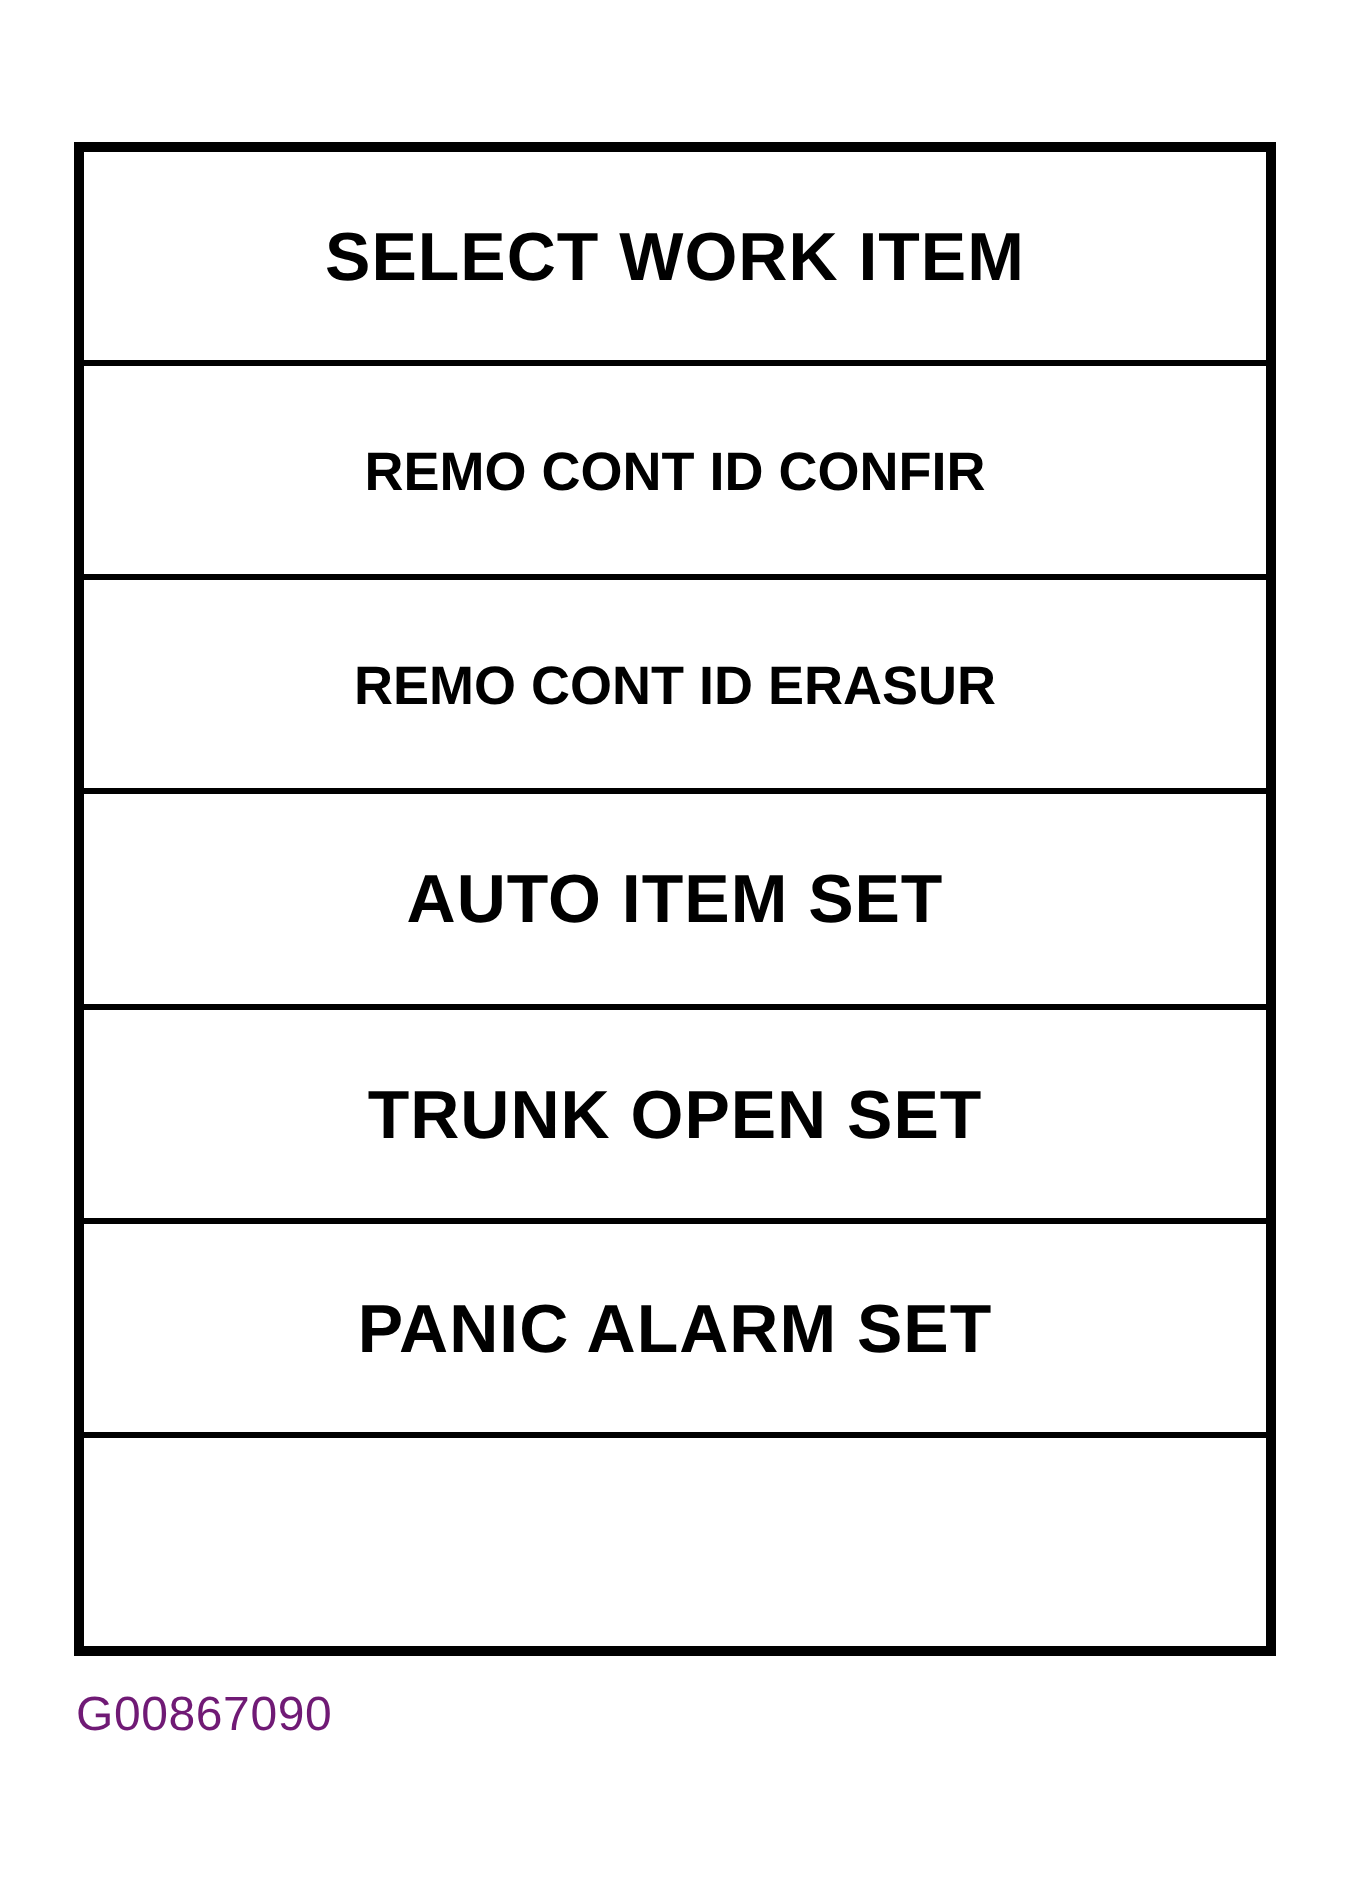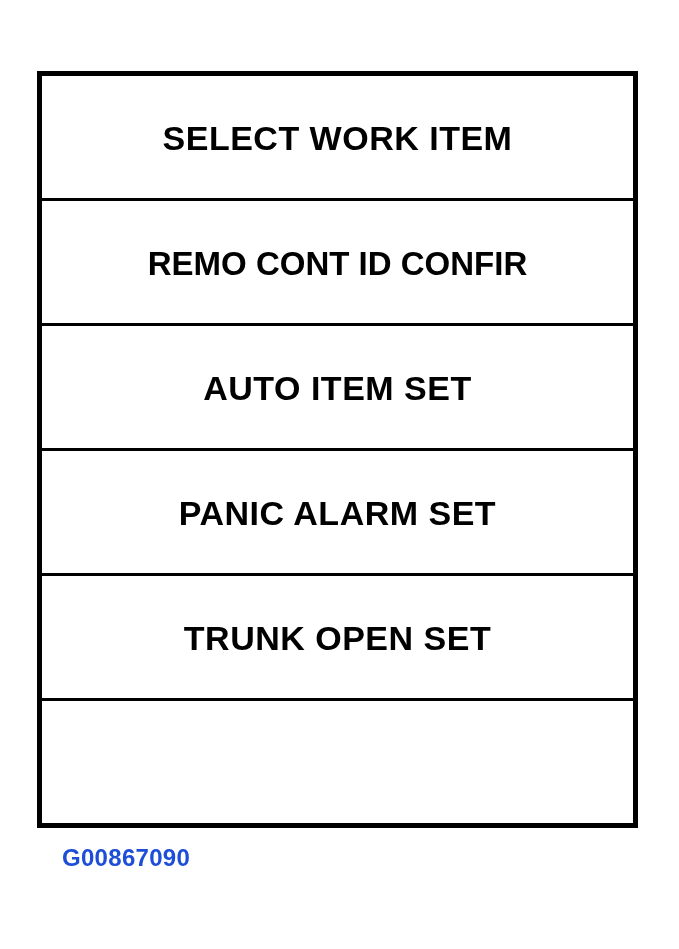--- a/index.html
+++ b/index.html
@@ -64,65 +64,67 @@
     color: #000000;
     white-space: nowrap;
     text-align: center;
     
     transform: translateY(1px);
   }
 
   
   .menu-row-label.wide {
     letter-spacing: 0px;
-    font-size: 33px;
+    font-size: 27px;
   }
 
   
   .figure-caption {
     position: absolute;
     left: 38px;
     top: 846px;
     font-family: "Liberation Sans", sans-serif;
-    font-weight: bold;
+    font-weight: normal;
     font-size: 24px;
     line-height: 1;
-    color: #1d4ed8;
+    color: #701a75;
     letter-spacing: 0.3px;
     white-space: nowrap;
-    margin-left: 24px;
   }
 </style>
 </head>
 <body>
 
 <div id="figure-root">
 
   <div class="menu-panel">
 
     <div class="menu-row">
       <span class="menu-row-label">SELECT WORK ITEM</span>
     </div>
 
     <div class="menu-row">
       <span class="menu-row-label wide">REMO CONT ID CONFIR</span>
     </div>
 
+    <div class="menu-row">
+      <span class="menu-row-label wide">REMO CONT ID ERASUR</span>
+    </div>
 
 
     <div class="menu-row">
       <span class="menu-row-label">AUTO ITEM SET</span>
     </div>
 
     <div class="menu-row">
-      <span class="menu-row-label">PANIC ALARM SET</span>
+      <span class="menu-row-label">TRUNK OPEN SET</span>
     </div>
 
     <div class="menu-row">
-      <span class="menu-row-label">TRUNK OPEN SET</span>
+      <span class="menu-row-label">PANIC ALARM SET</span>
     </div>
 
     <div class="menu-row is-empty">
       
     </div>
 
   </div>
 
   <div class="figure-caption">G00867090</div>
 

